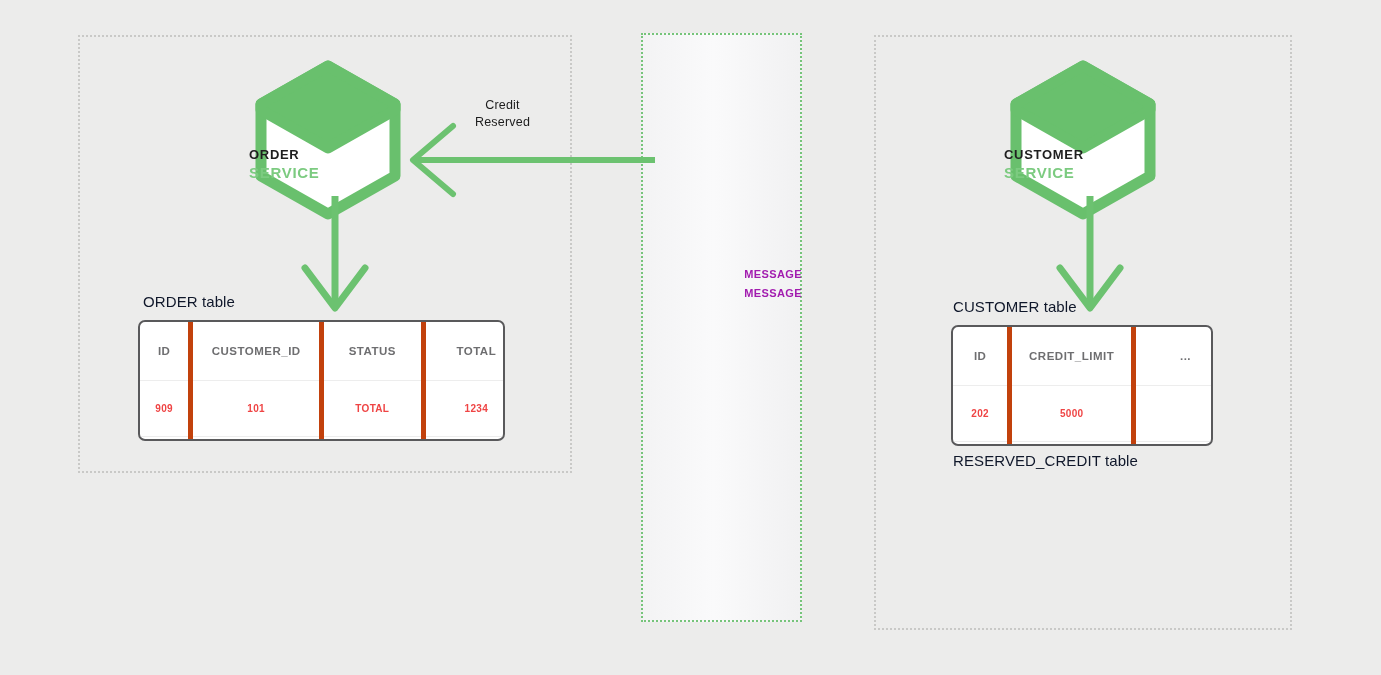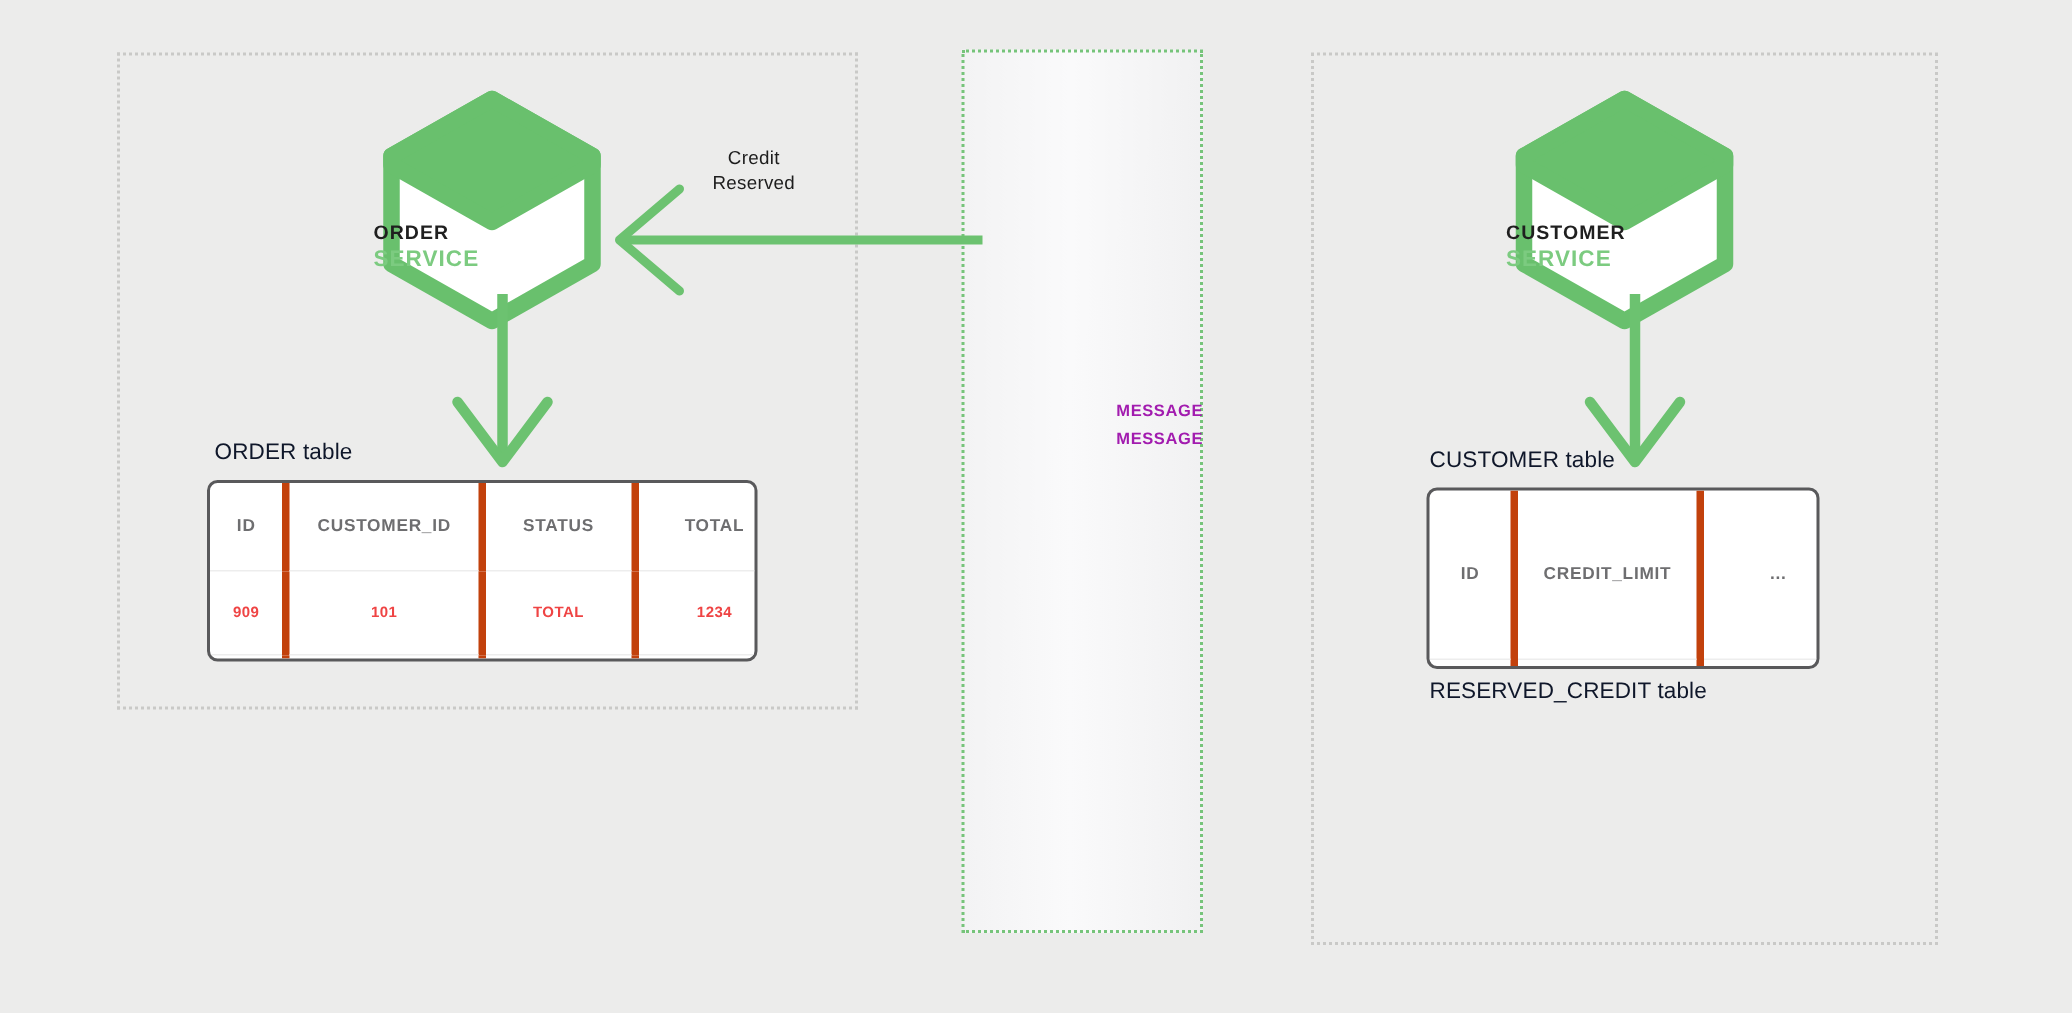--- a/index.html
+++ b/index.html
@@ -245,20 +245,25 @@
           <col style="width:48%">
           <col style="width:30%">
       </colgroup>
       <tbody>
         <tr>
           <td>ID</td>
           <td>CREDIT_LIMIT</td>
           <td>...</td>
         </tr>
         <tr>
+          <td class="dataval">202</td>
+          <td class="dataval">5000</td>
+          <td class="dataval"></td>
+        </tr>
+        <tr>
           <td class="dataval"></td>
           <td class="dataval"></td>
           <td class="dataval"></td>
         </tr>
       </tbody>
     </table>
   </div>
 
   <div class="tbl-caption" id="cap-reserved">RESERVED_CREDIT table</div>
 

